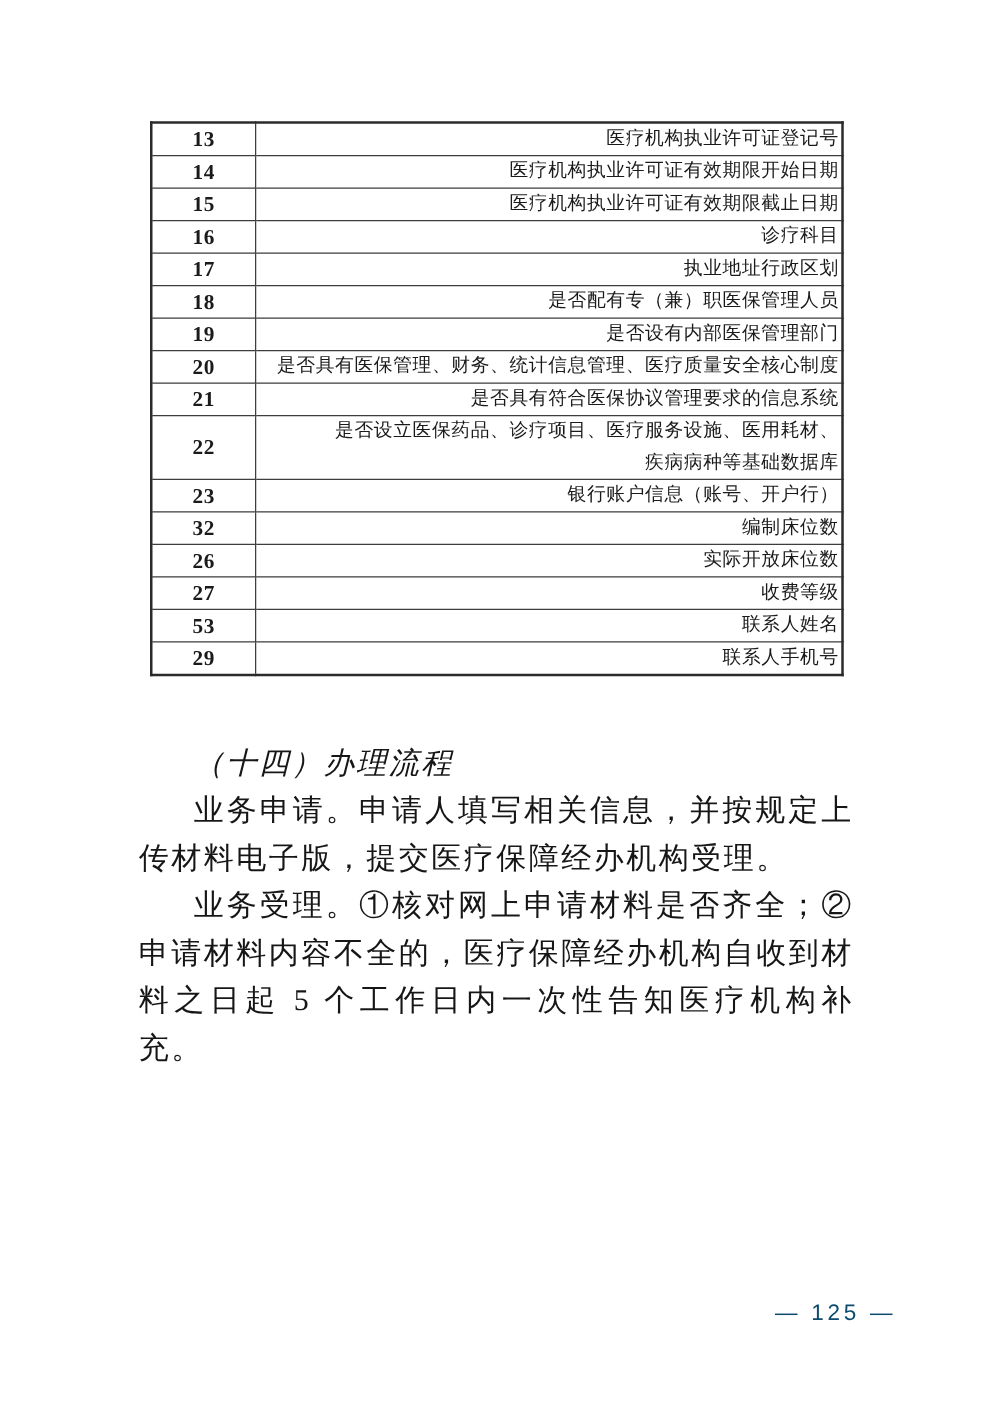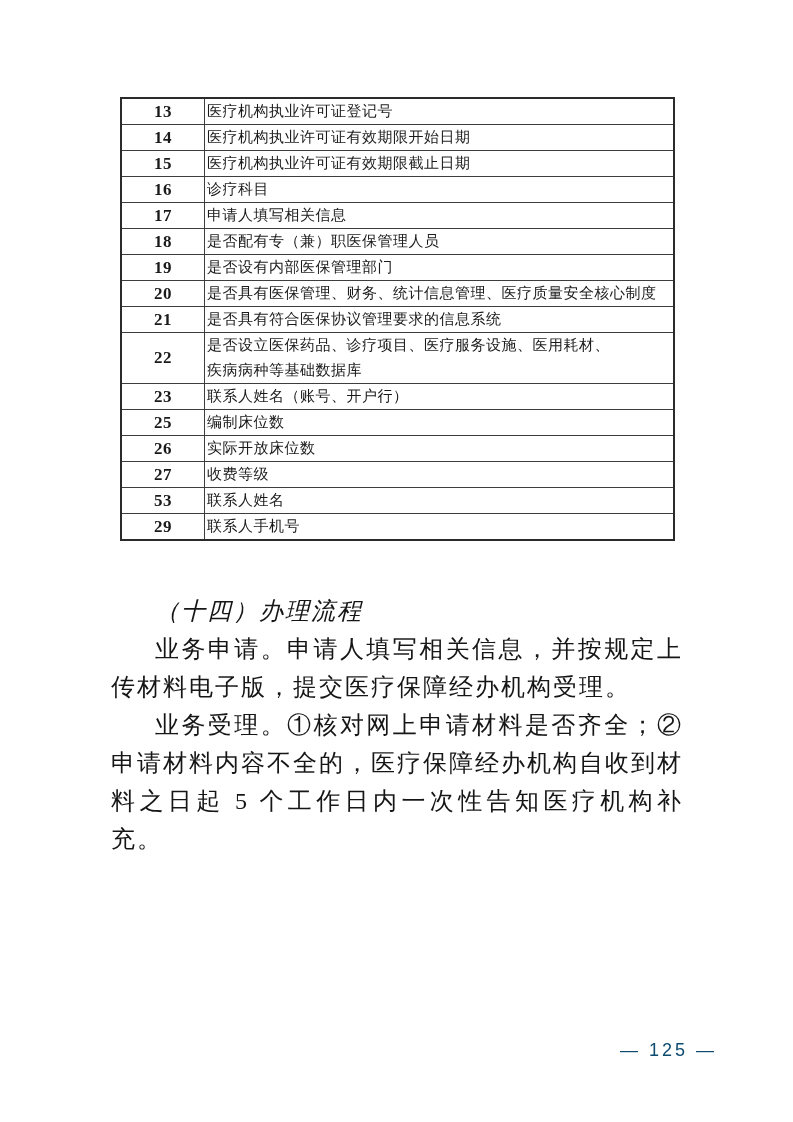--- a/index.html
+++ b/index.html
@@ -36,21 +36,21 @@
     height: 26px;
   }
   .info-table td.no {
     width: 78px;
     text-align: center;
     font-weight: bold;
     font-size: 17px;
     letter-spacing: 0.5px;
   }
   .info-table td.val {
-    text-align: left;
+    text-align: right;
     font-size: 15px;
     letter-spacing: 0.5px;
     line-height: 25px;
     white-space: pre-line;
   }
 
   
   .body-text {
     position: absolute;
     left: 111px;
@@ -101,21 +101,21 @@
       <tr>
         <td class="no">15</td>
         <td class="val">医疗机构执业许可证有效期限截止日期</td>
       </tr>
       <tr>
         <td class="no">16</td>
         <td class="val">诊疗科目</td>
       </tr>
       <tr>
         <td class="no">17</td>
-        <td class="val">申请人填写相关信息</td>
+        <td class="val">执业地址行政区划</td>
       </tr>
       <tr>
         <td class="no">18</td>
         <td class="val">是否配有专（兼）职医保管理人员</td>
       </tr>
       <tr>
         <td class="no">19</td>
         <td class="val">是否设有内部医保管理部门</td>
       </tr>
       <tr>
@@ -126,24 +126,24 @@
         <td class="no">21</td>
         <td class="val">是否具有符合医保协议管理要求的信息系统</td>
       </tr>
       <tr>
         <td class="no">22</td>
         <td class="val">是否设立医保药品、诊疗项目、医疗服务设施、医用耗材、
 疾病病种等基础数据库</td>
       </tr>
       <tr>
         <td class="no">23</td>
-        <td class="val">联系人姓名（账号、开户行）</td>
+        <td class="val">银行账户信息（账号、开户行）</td>
       </tr>
       <tr>
-        <td class="no">25</td>
+        <td class="no">32</td>
         <td class="val">编制床位数</td>
       </tr>
       <tr>
         <td class="no">26</td>
         <td class="val">实际开放床位数</td>
       </tr>
       <tr>
         <td class="no">27</td>
         <td class="val">收费等级</td>
       </tr>

